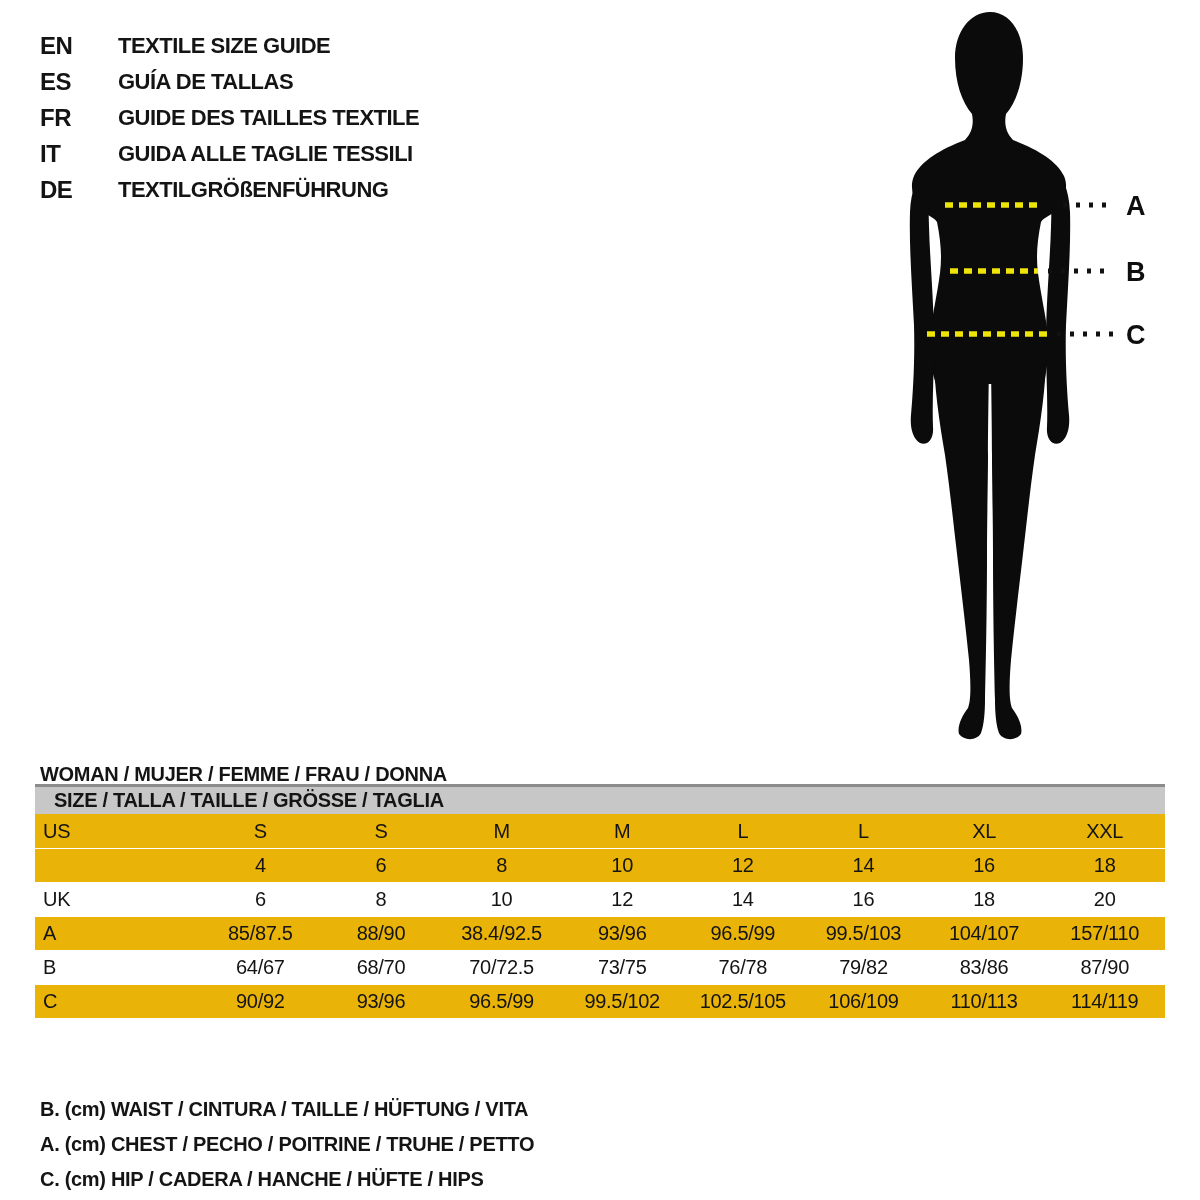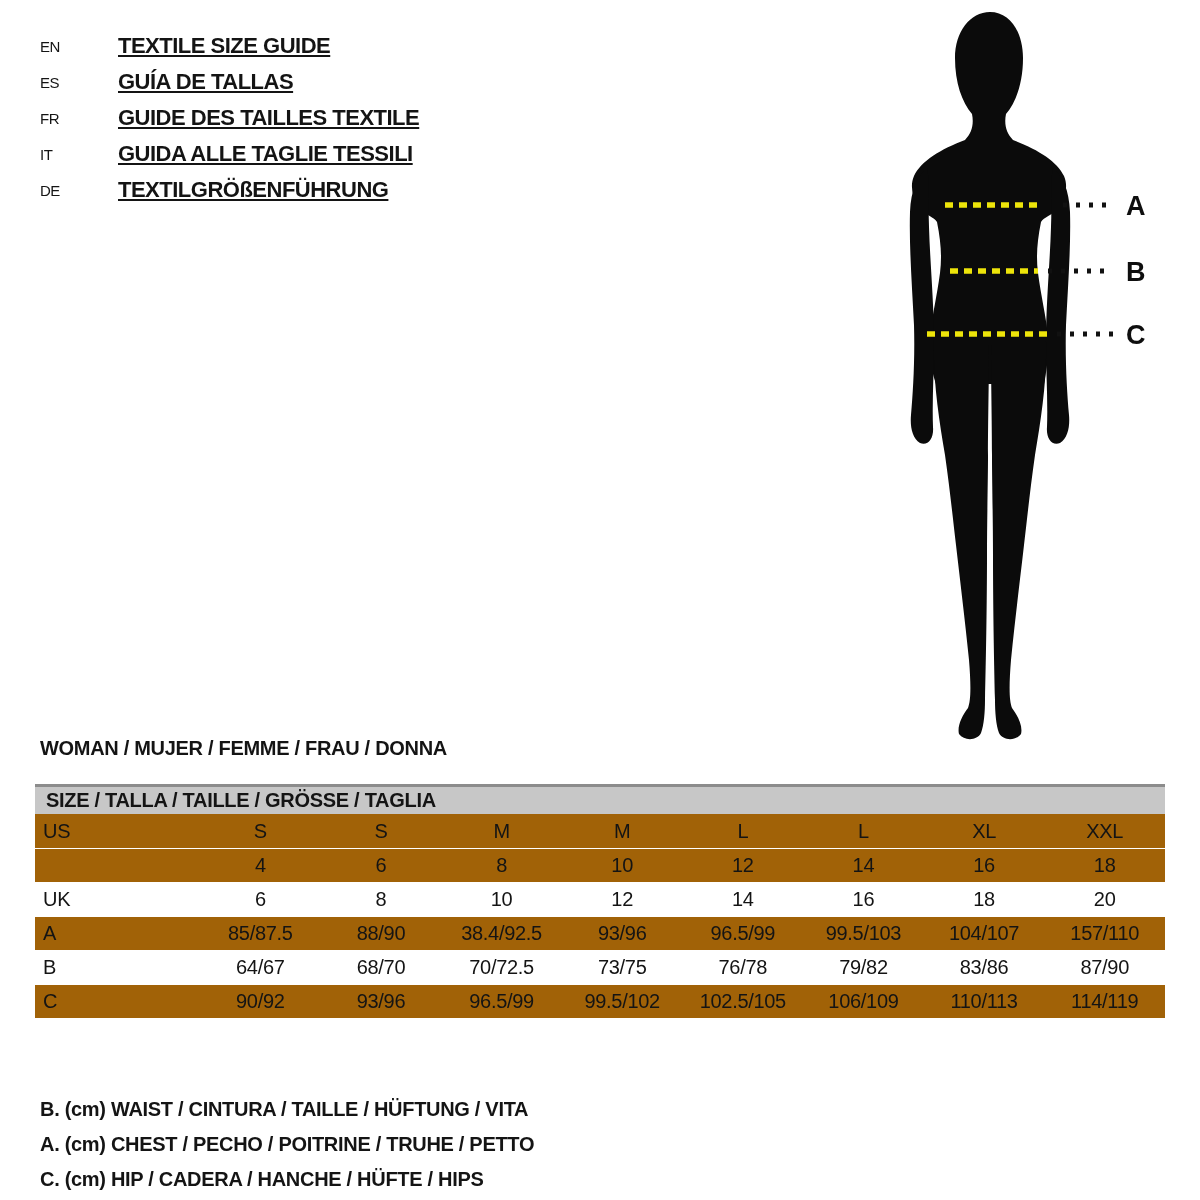--- a/index.html
+++ b/index.html
@@ -2,41 +2,41 @@
 <html><head>
 <meta charset="utf-8">
 <style>
   * { margin: 0; padding: 0; box-sizing: border-box; }
   html, body { width: 1200px; height: 1200px; background: #ffffff; overflow: hidden; }
   body { font-family: "Liberation Sans", sans-serif; color: #141414; position: relative; }
 
   
   .languages { position: absolute; left: 40px; top: 28px; }
   .lang-row { display: flex; height: 36px; align-items: center; }
-  .lang-code { width: 78px; font-size: 15px; font-weight: 400; letter-spacing: -0.5px; }
-  .lang-title { font-size: 22px; font-weight: 700; letter-spacing: -0.5px; white-space: nowrap; text-decoration: underline; }
+  .lang-code { width: 78px; font-size: 24px; font-weight: 700; letter-spacing: -0.5px; }
+  .lang-title { font-size: 22px; font-weight: 700; letter-spacing: -0.5px; white-space: nowrap; }
 
   
   .figure-wrap { position: absolute; left: 860px; top: 0; width: 340px; height: 760px; }
   .figure-wrap svg { display: block; width: 100%; height: 100%; }
   .figure-label { font-family: "Liberation Sans", sans-serif; font-size: 27px; font-weight: 700; fill: #0e0e0e; }
 
   
-  .section-title { position: absolute; left: 40px; top: 737px; font-size: 20px; font-weight: 700; letter-spacing: -0.3px; }
+  .section-title { position: absolute; left: 40px; top: 763px; font-size: 20px; font-weight: 700; letter-spacing: -0.3px; }
 
   
   .size-table { position: absolute; left: 35px; top: 784px; width: 1130px; }
   .table-header {
     height: 30px; background: #c7c7c7; border-top: 3px solid #8c8c8c;
-    display: flex; align-items: center; padding-left: 11px;
+    display: flex; align-items: center; padding-left: 19px;
     font-size: 20px; font-weight: 700; letter-spacing: -0.3px;
   }
   .t-row { display: grid; grid-template-columns: 165px repeat(8, 1fr); height: 34px; }
   .t-row + .t-row { border-top: 1px solid #ffffff; }
-  .t-row.shaded { background: #a16207; }
+  .t-row.shaded { background: #eab308; }
   .t-cell { display: flex; align-items: center; justify-content: center; font-size: 20px; letter-spacing: -0.3px; }
   .t-cell.label { justify-content: flex-start; padding-left: 8px; }
 
   
   .legend { position: absolute; left: 40px; top: 1092px; }
   .legend-line { height: 35px; display: flex; align-items: center; font-size: 20px; font-weight: 700; letter-spacing: -0.3px; white-space: nowrap; }
 </style>
 </head>
 <body>
 

